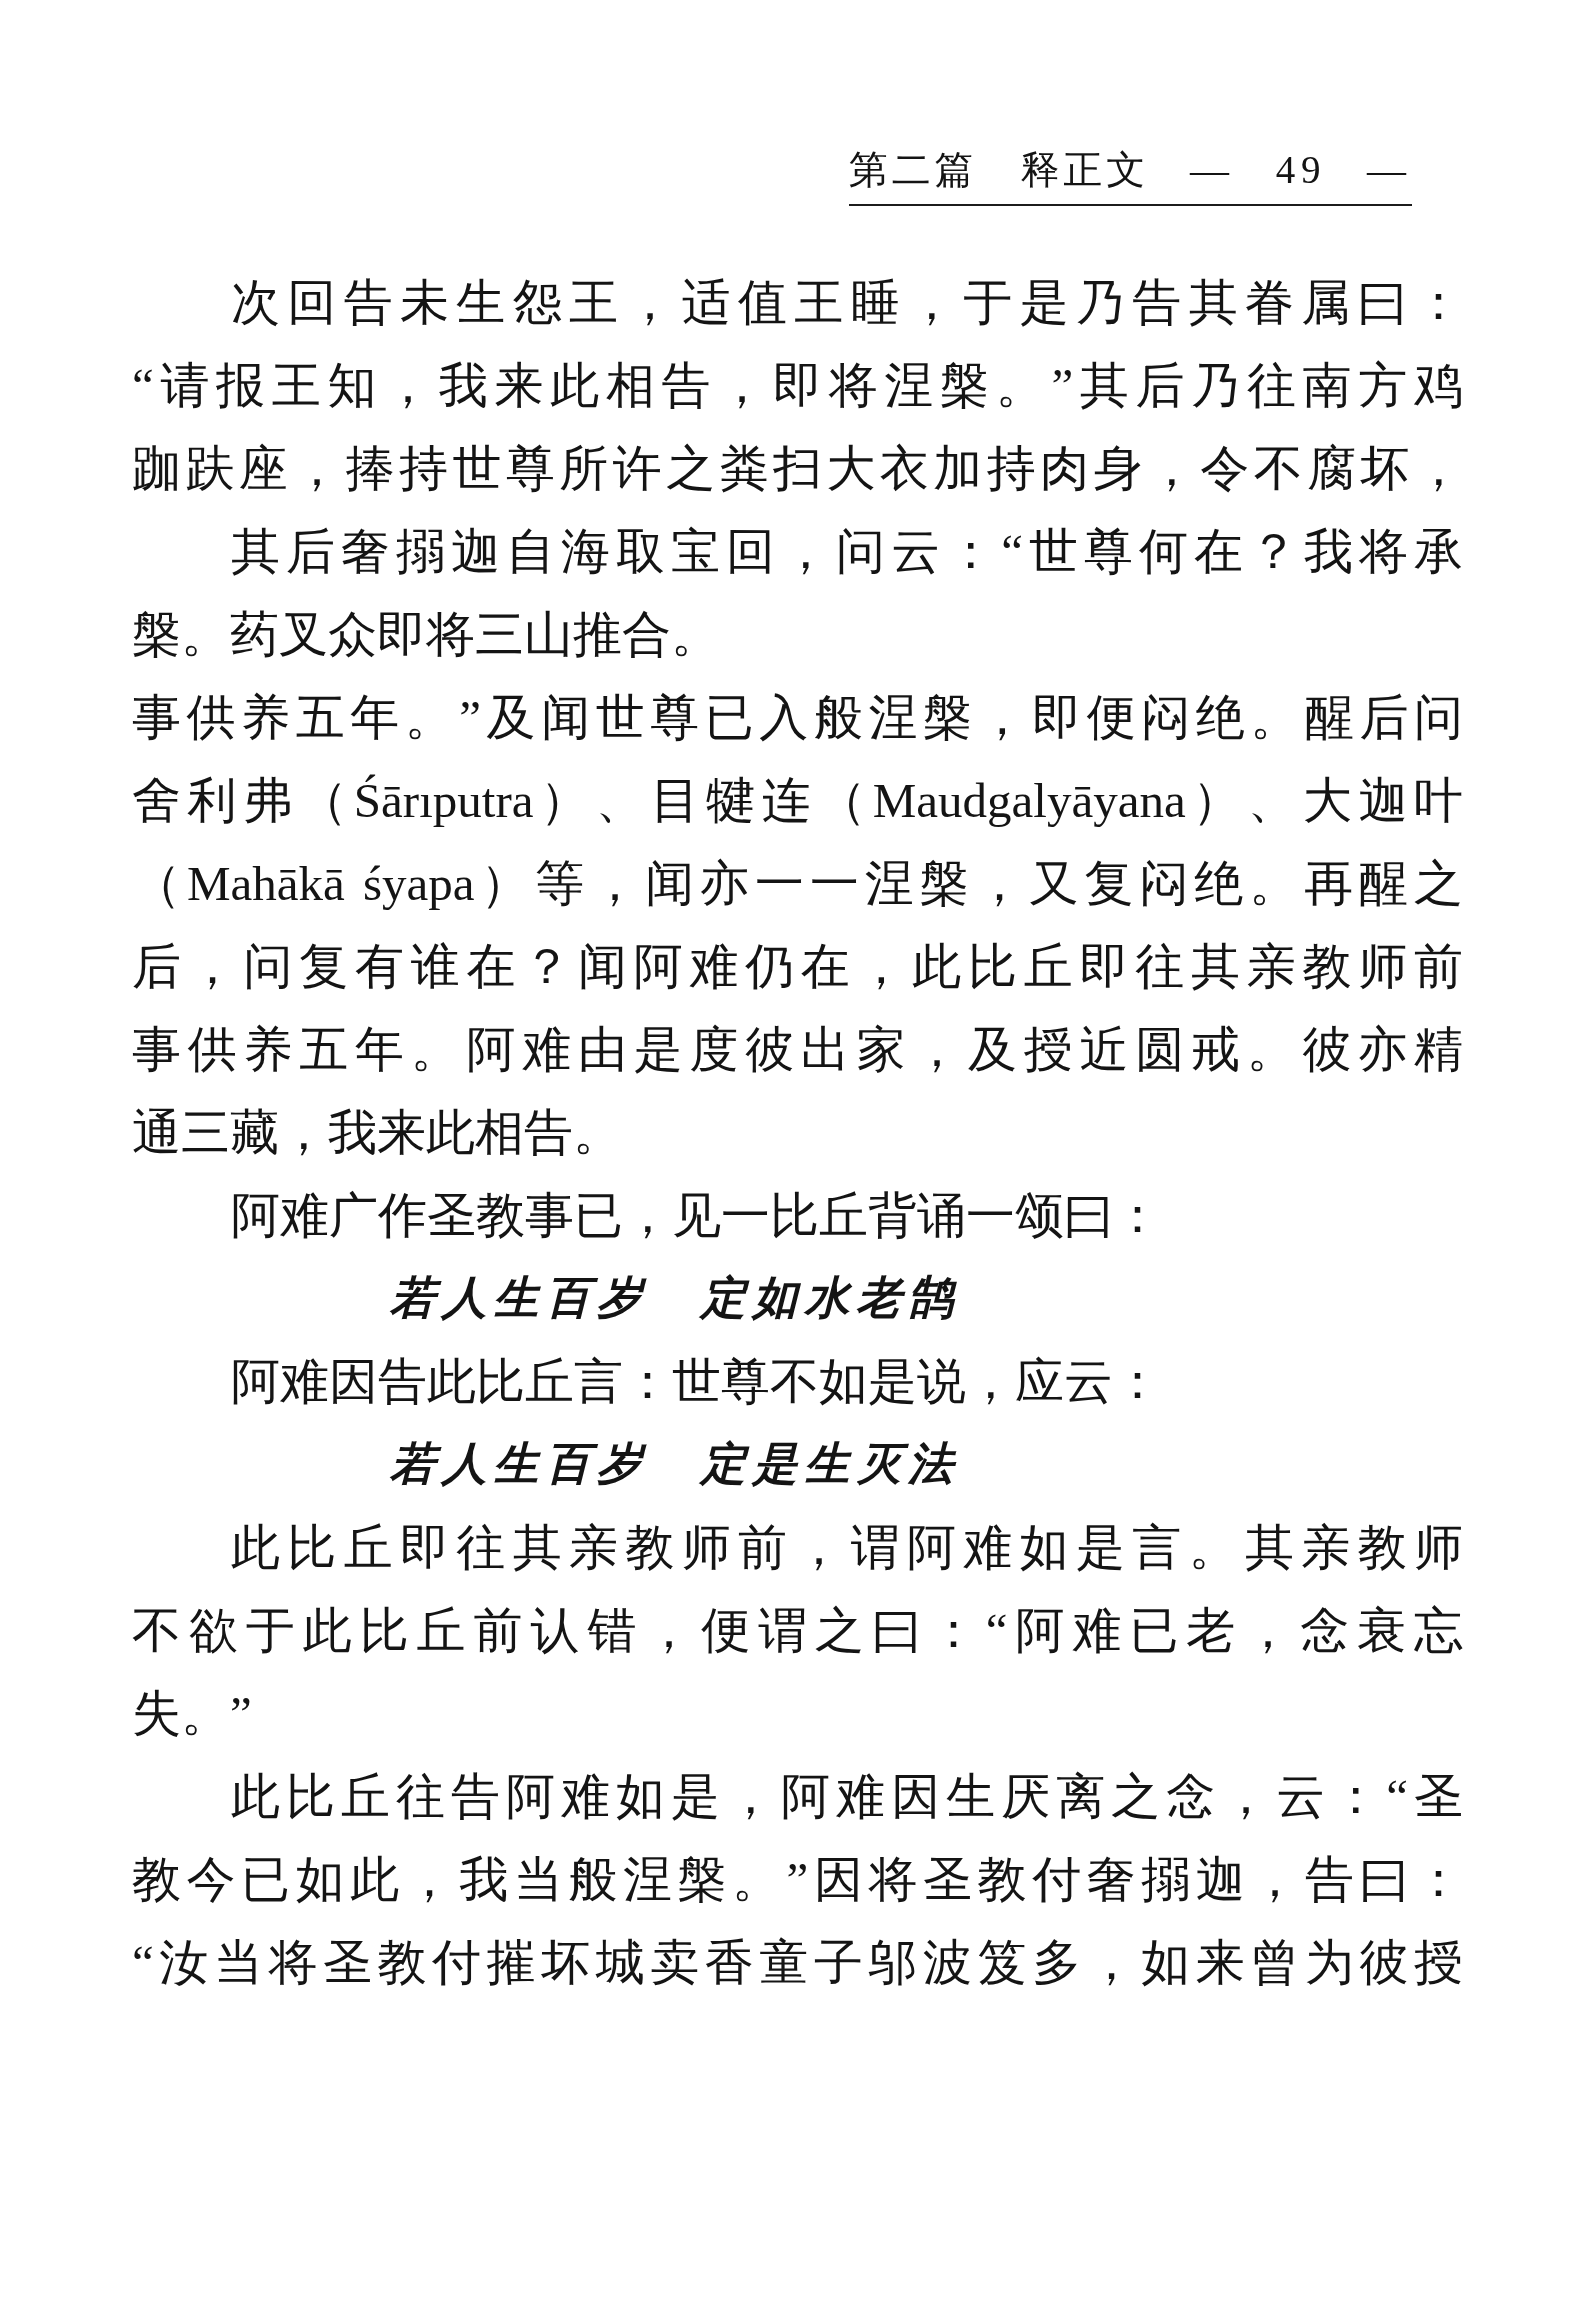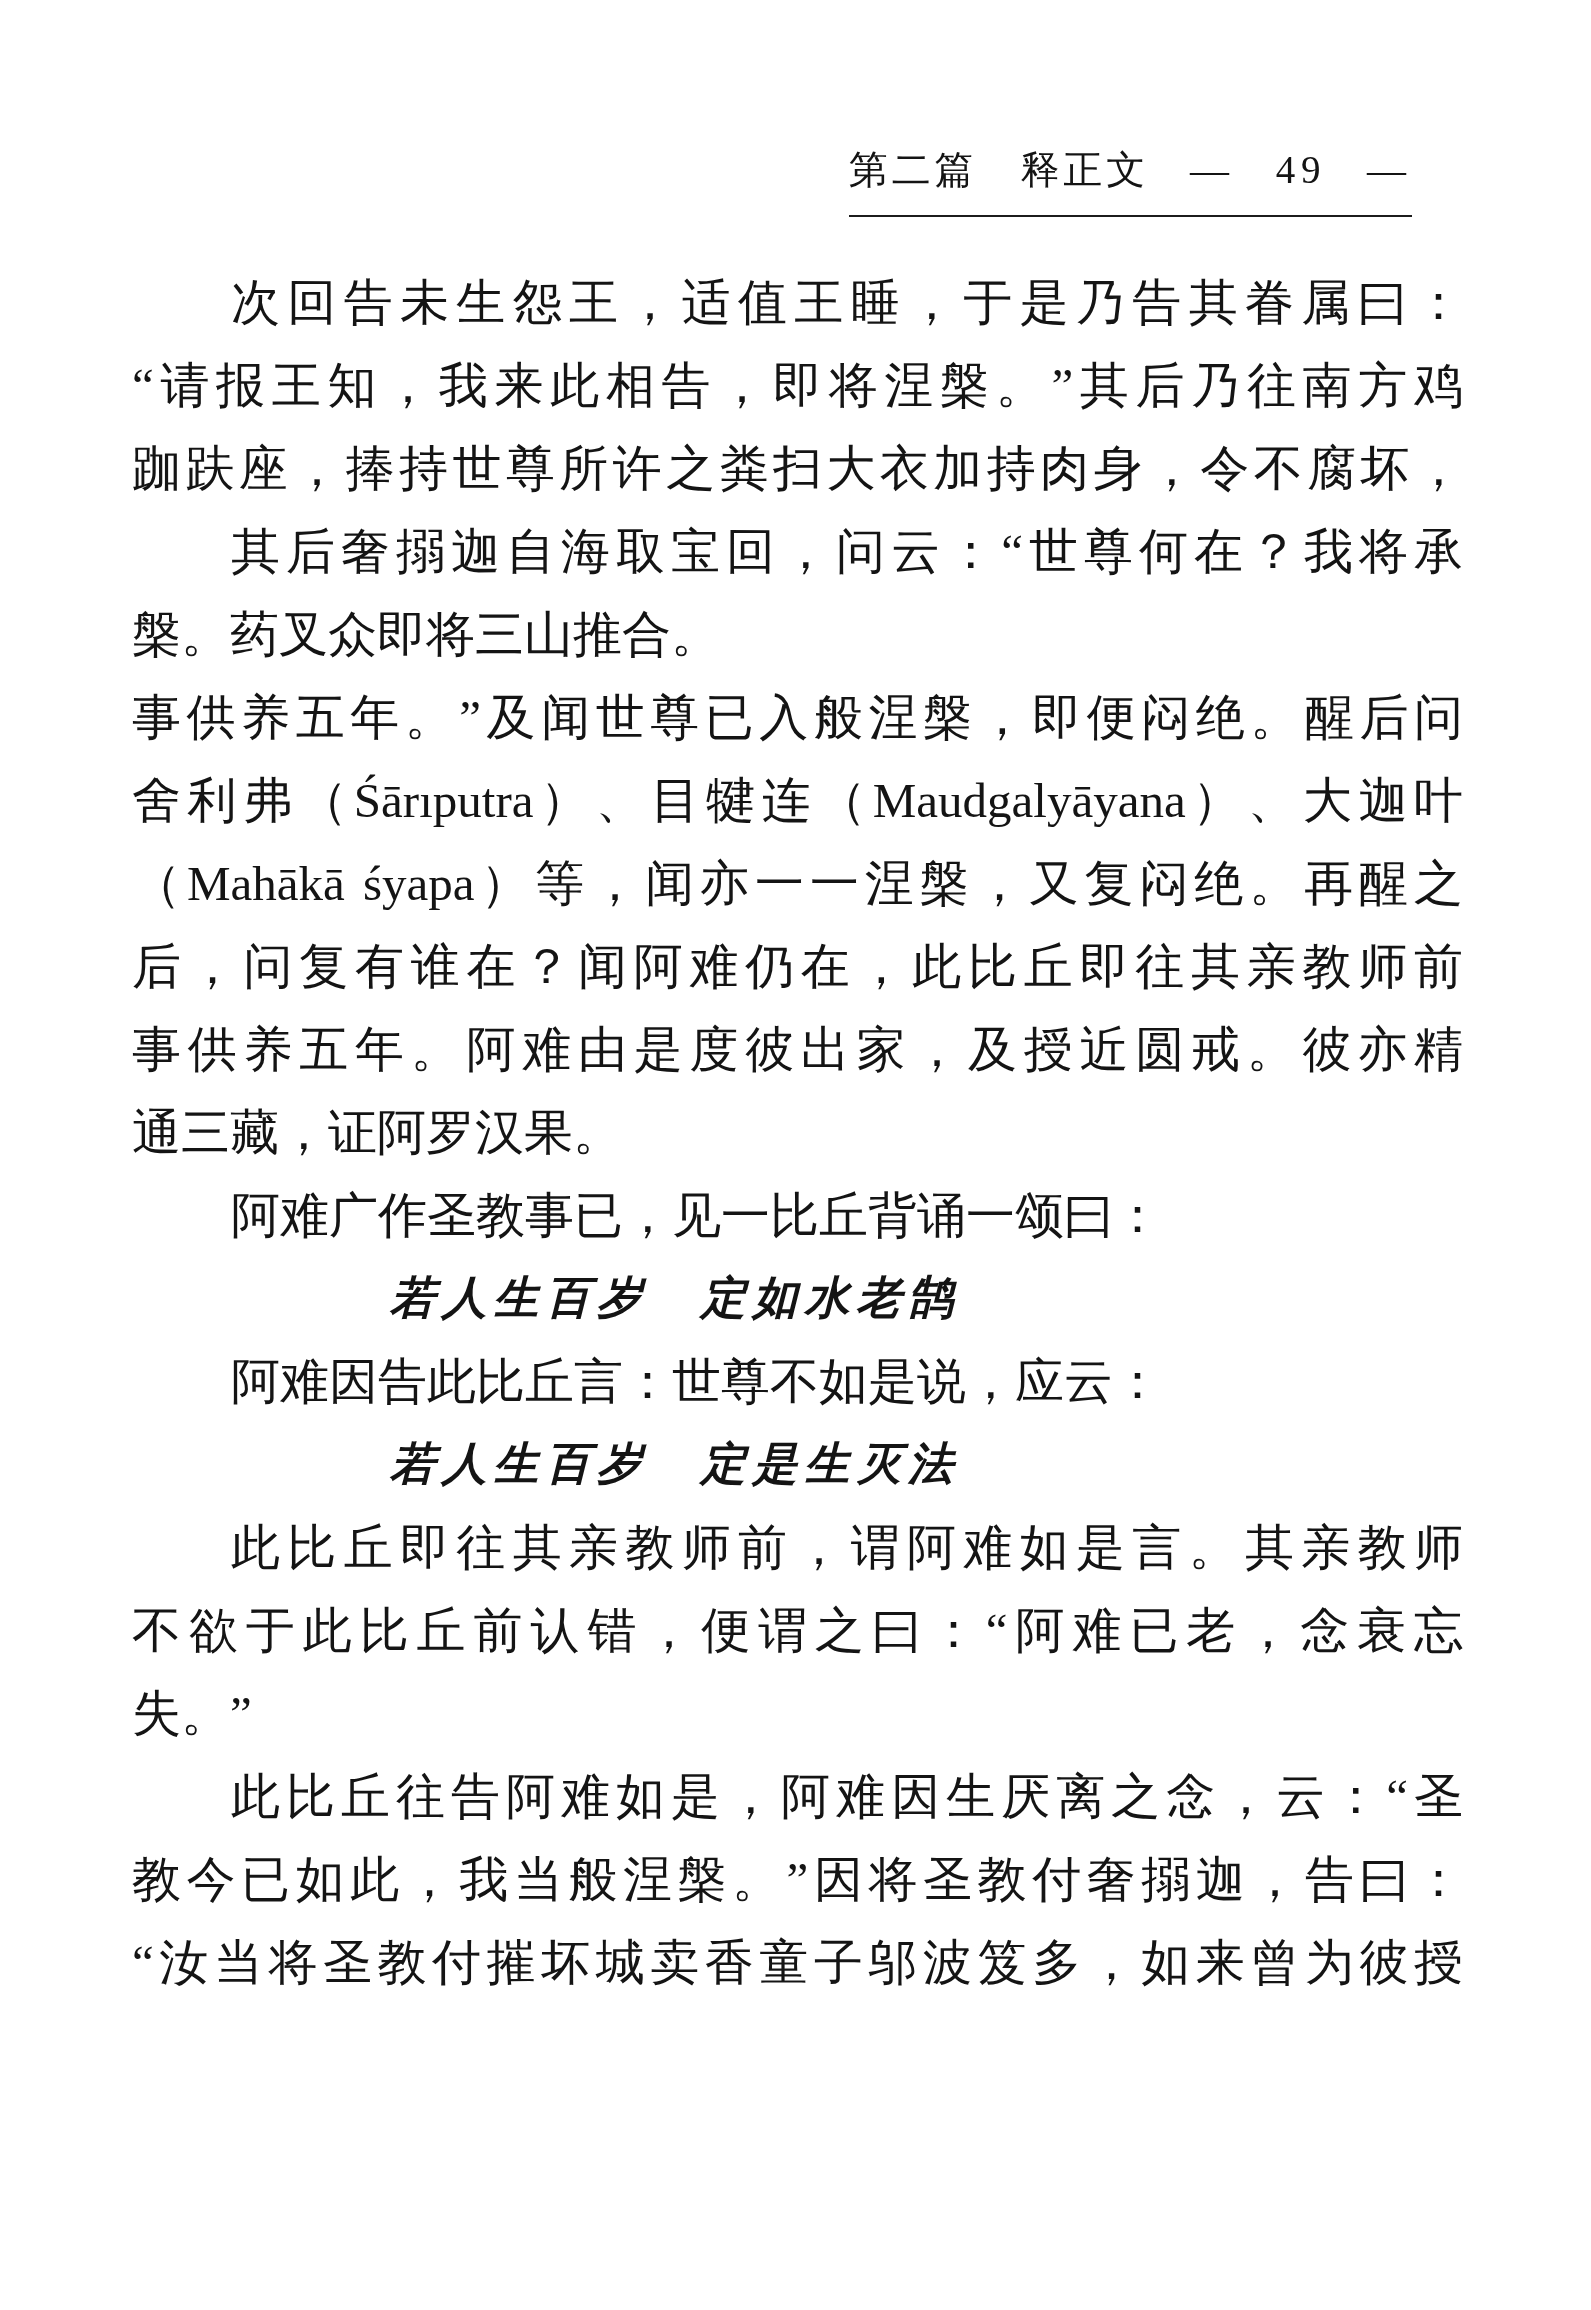--- a/index.html
+++ b/index.html
@@ -15,21 +15,21 @@
     background: #ffffff;
     font-family: "Liberation Serif", "DejaVu Serif", serif;
     color: #141414;
     overflow: hidden;
   }
   
   .running-head {
     position: absolute;
     top: 146px;
     right: 180px;
-    padding-bottom: 22px;
+    padding-bottom: 11px;
     border-bottom: 2.9px solid #1c1c1c;
     font-size: 39px;
     line-height: 47px;
     white-space: nowrap;
     letter-spacing: 3.9px;
   }
   .running-head .page-label {
     margin-left: 41px;
     word-spacing: 25px;
     letter-spacing: 5.9px;
@@ -76,21 +76,21 @@
     <div class="ln indent just">次回告未生怨王，适值王睡，于是乃告其眷属曰：</div>
     <div class="ln just">“请报王知，我来此相告，即将涅槃。”其后乃往南方鸡</div>
     <div class="ln just">跏趺座，捧持世尊所许之粪扫大衣加持肉身，令不腐坏，</div>
     <div class="ln indent just">其后奢搦迦自海取宝回，问云：“世尊何在？我将承</div>
     <div class="ln">槃。药叉众即将三山推合。</div>
     <div class="ln just">事供养五年。”及闻世尊已入般涅槃，即便闷绝。醒后问</div>
     <div class="ln just">舍利弗（Śārıputra）、目犍连（Maudgalyāyana）、大迦叶</div>
     <div class="ln just">（Mahākā śyapa）等，闻亦一一涅槃，又复闷绝。再醒之</div>
     <div class="ln just">后，问复有谁在？闻阿难仍在，此比丘即往其亲教师前</div>
     <div class="ln just">事供养五年。阿难由是度彼出家，及授近圆戒。彼亦精</div>
-    <div class="ln">通三藏，证阿罗汉果。</div>
+    <div class="ln">通三藏，我来此相告。</div>
     <div class="ln indent">阿难广作圣教事已，见一比丘背诵一颂曰：</div>
     <div class="ln verse">若人生百岁　定如水老鹄</div>
     <div class="ln indent">阿难因告此比丘言：世尊不如是说，应云：</div>
     <div class="ln verse">若人生百岁　定是生灭法</div>
     <div class="ln indent just">此比丘即往其亲教师前，谓阿难如是言。其亲教师</div>
     <div class="ln just">不欲于此比丘前认错，便谓之曰：“阿难已老，念衰忘</div>
     <div class="ln">失。”</div>
     <div class="ln indent just">此比丘往告阿难如是，阿难因生厌离之念，云：“圣</div>
     <div class="ln just">教今已如此，我当般涅槃。”因将圣教付奢搦迦，告曰：</div>
     <div class="ln just">“汝当将圣教付摧坏城卖香童子邬波笈多，如来曾为彼授</div>

